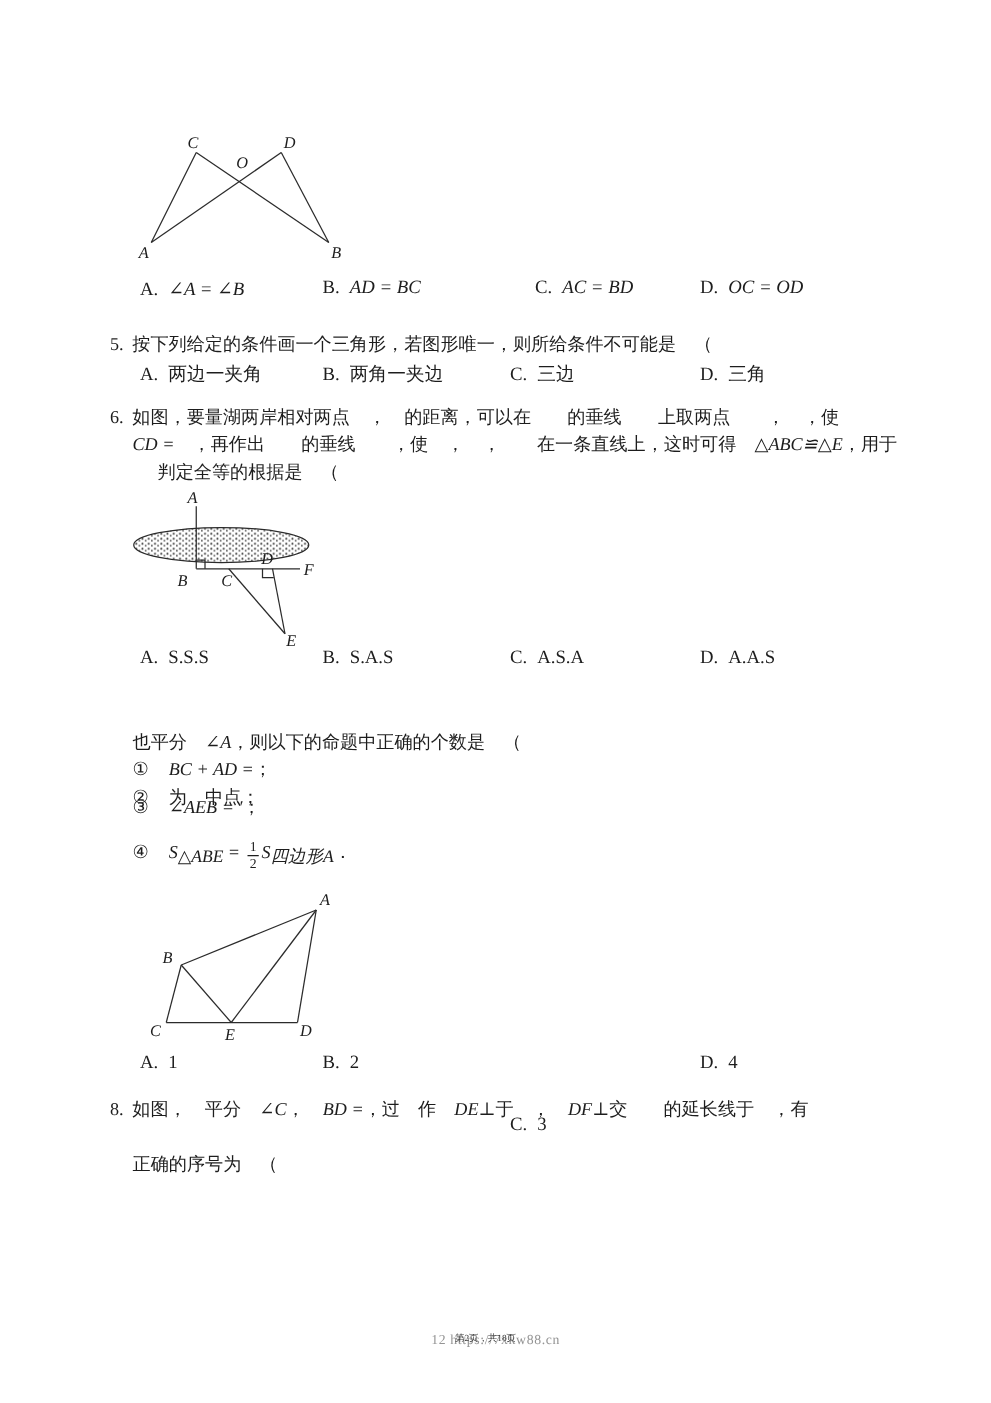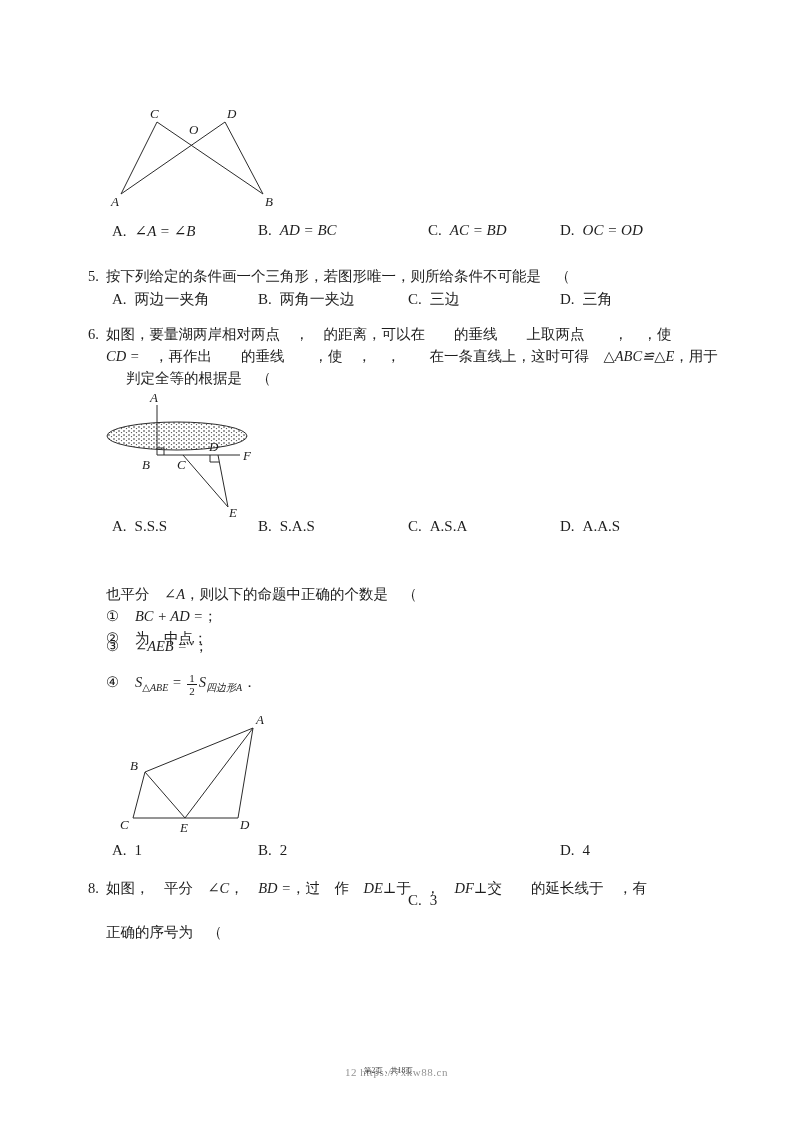--- a/index.html
+++ b/index.html
@@ -4,21 +4,21 @@
 <style>
   html,body{margin:0;padding:0;background:#ffffff;}
   .page{position:relative;width:793px;height:1122px;background:#ffffff;
         font-family:"Liberation Serif","DejaVu Serif",serif;color:#1d1d1d;overflow:hidden;}
   .line{position:absolute;white-space:nowrap;font-size:14.5px;line-height:1.4;}
   .m{font-style:italic;font-family:"Liberation Serif","DejaVu Serif",serif;}
   .num{margin-right:7px;}
   .inum{margin-right:16px;}
   .opt{position:absolute;white-space:nowrap;font-size:15px;}
   .opt .lab{margin-right:8px;font-style:normal;}
-  sub{font-size:10px;font-style:italic;}
+  sub{font-size:14px;font-style:italic;}
   .frac{display:inline-block;text-align:center;vertical-align:-0.55em;line-height:1;margin:0 2px;font-style:normal;}
   .frac .fn{display:block;border-bottom:1px solid #1d1d1d;padding:0 2px;font-size:11px;}
   .frac .fd{display:block;font-size:11px;padding-top:1px;}
   .fig{position:absolute;}
   .fig text{font-size:13px;font-style:italic;fill:#1d1d1d;font-family:"Liberation Serif","DejaVu Serif",serif;}
   .fig .stroke{stroke:#2b2b2b;stroke-width:1;fill:none;}
   .footer{position:absolute;top:1062px;left:0;width:100%;text-align:center;}
   .watermark{color:#949494;font-size:11px;letter-spacing:0.5px;}
   .pagelabel{position:absolute;left:364px;top:4px;font-size:7.5px;color:#3a3a3a;white-space:nowrap;}
 </style>

